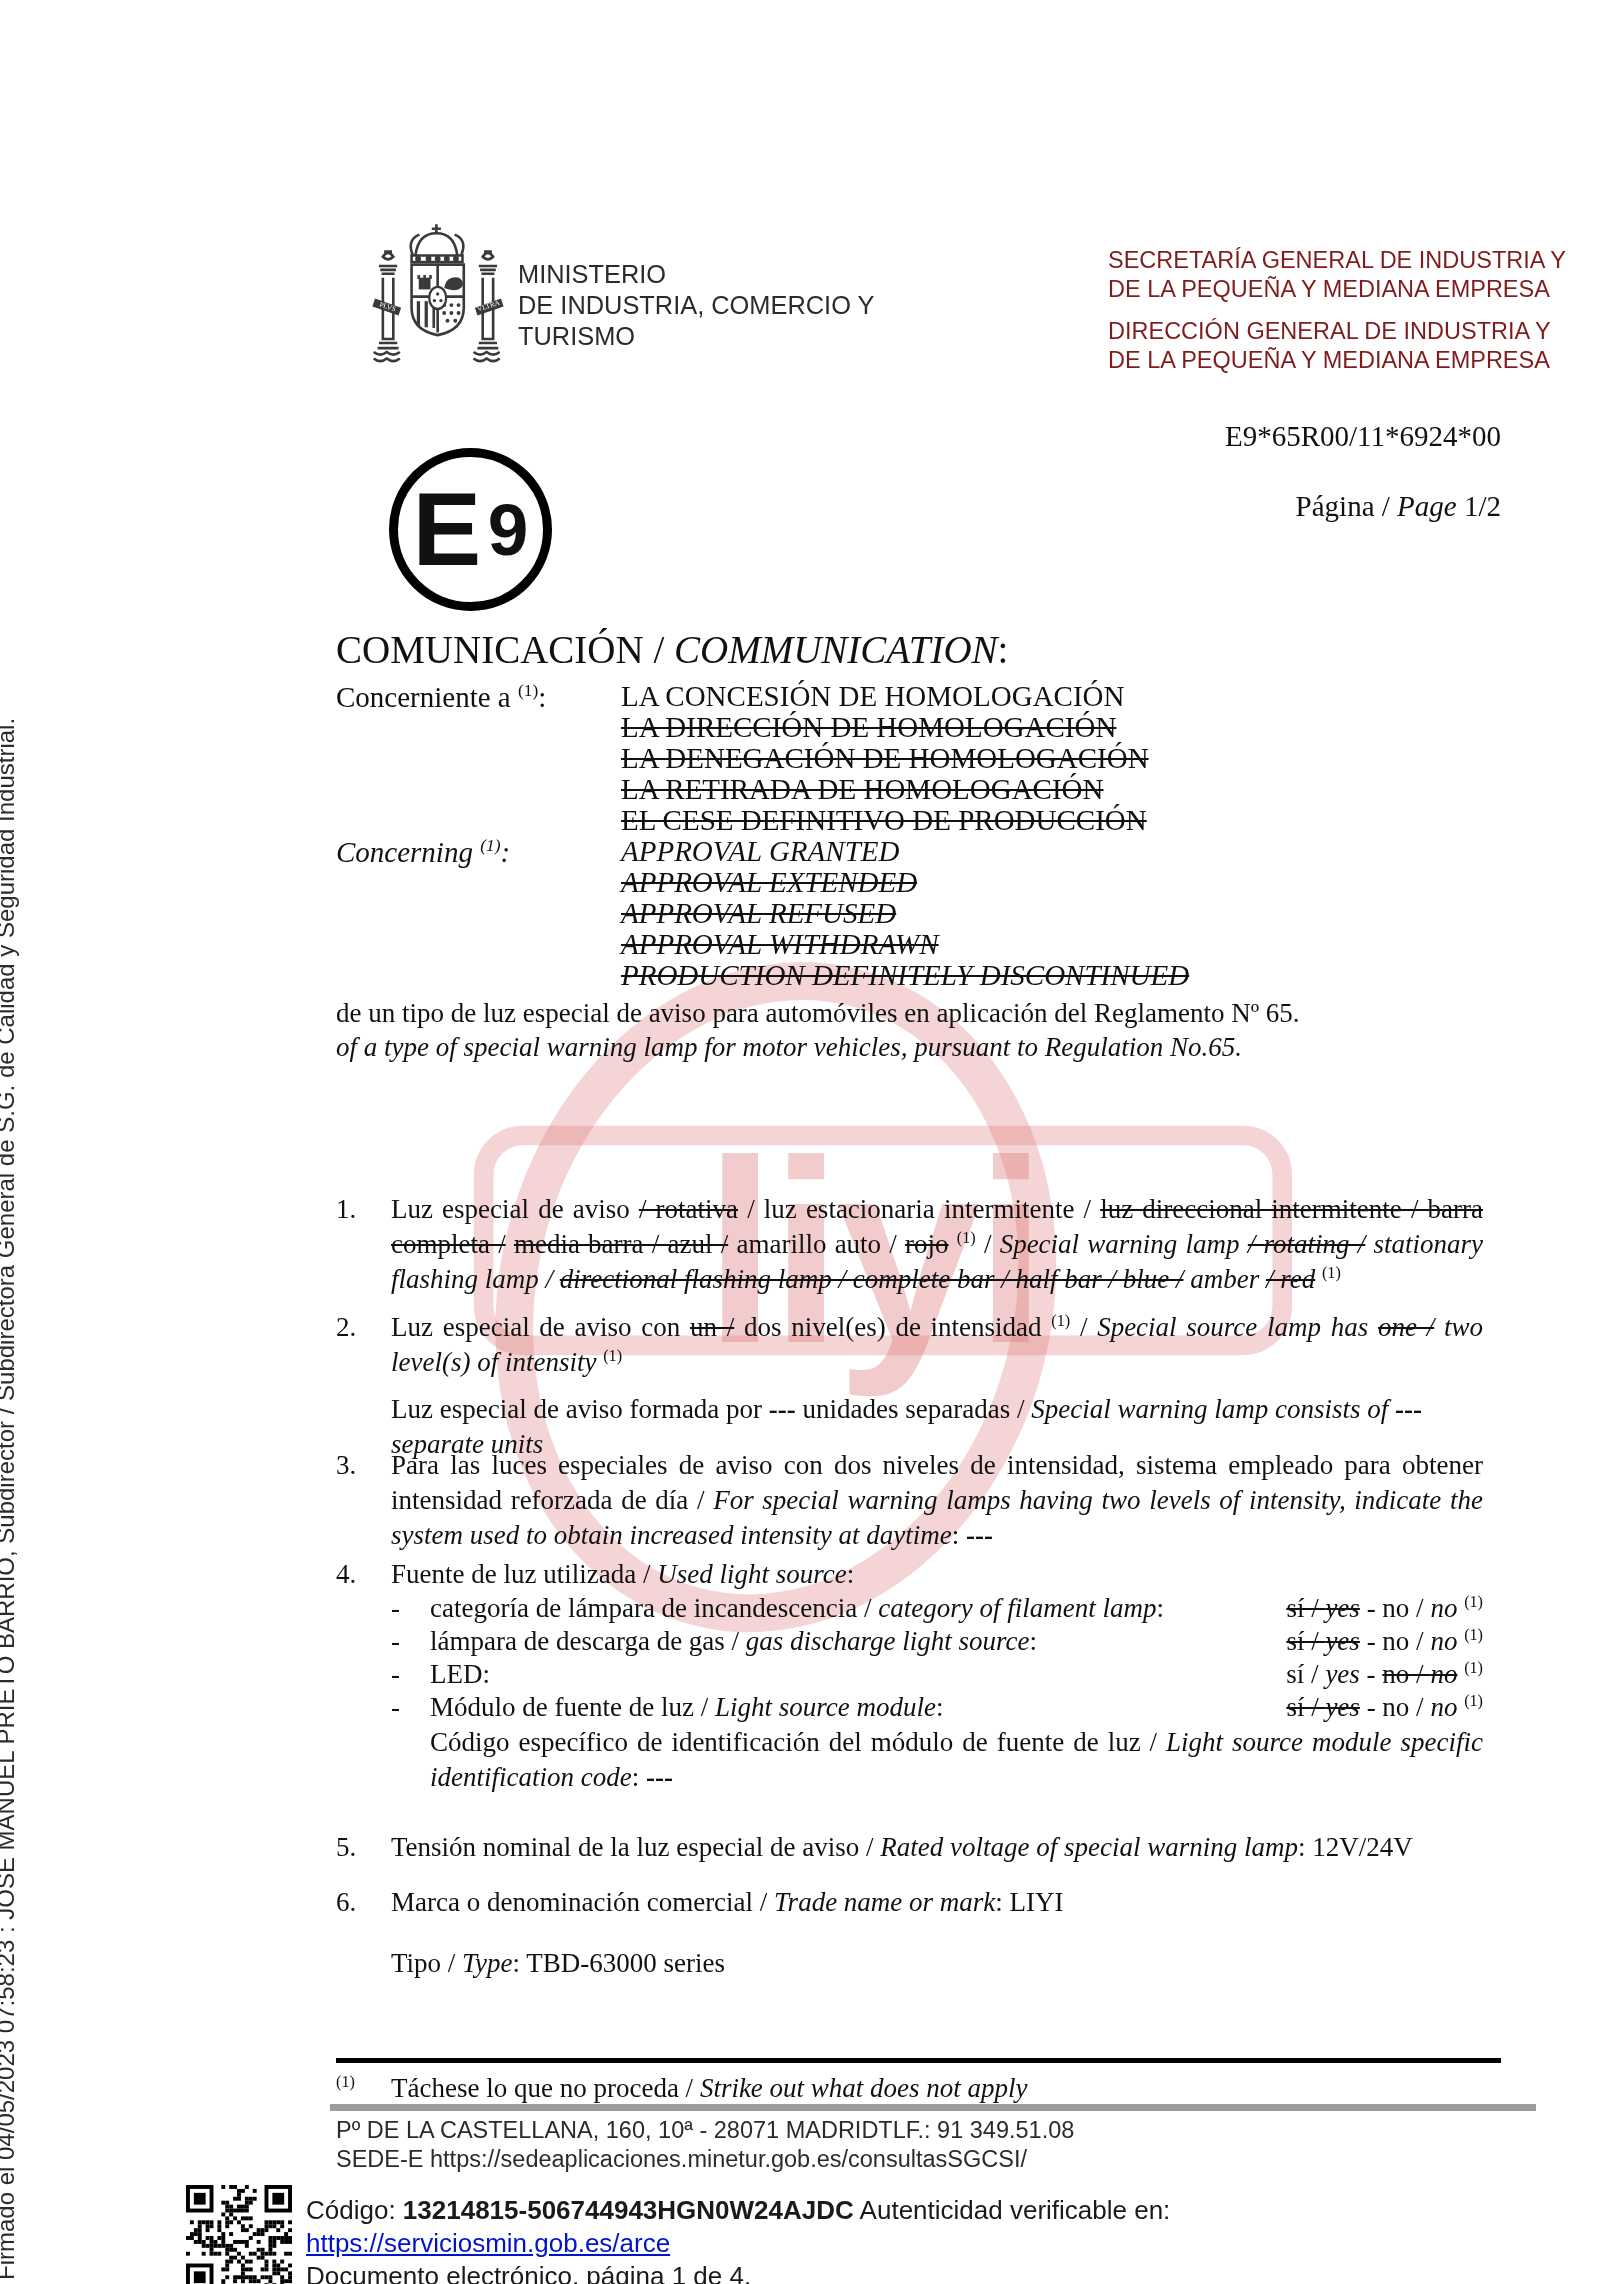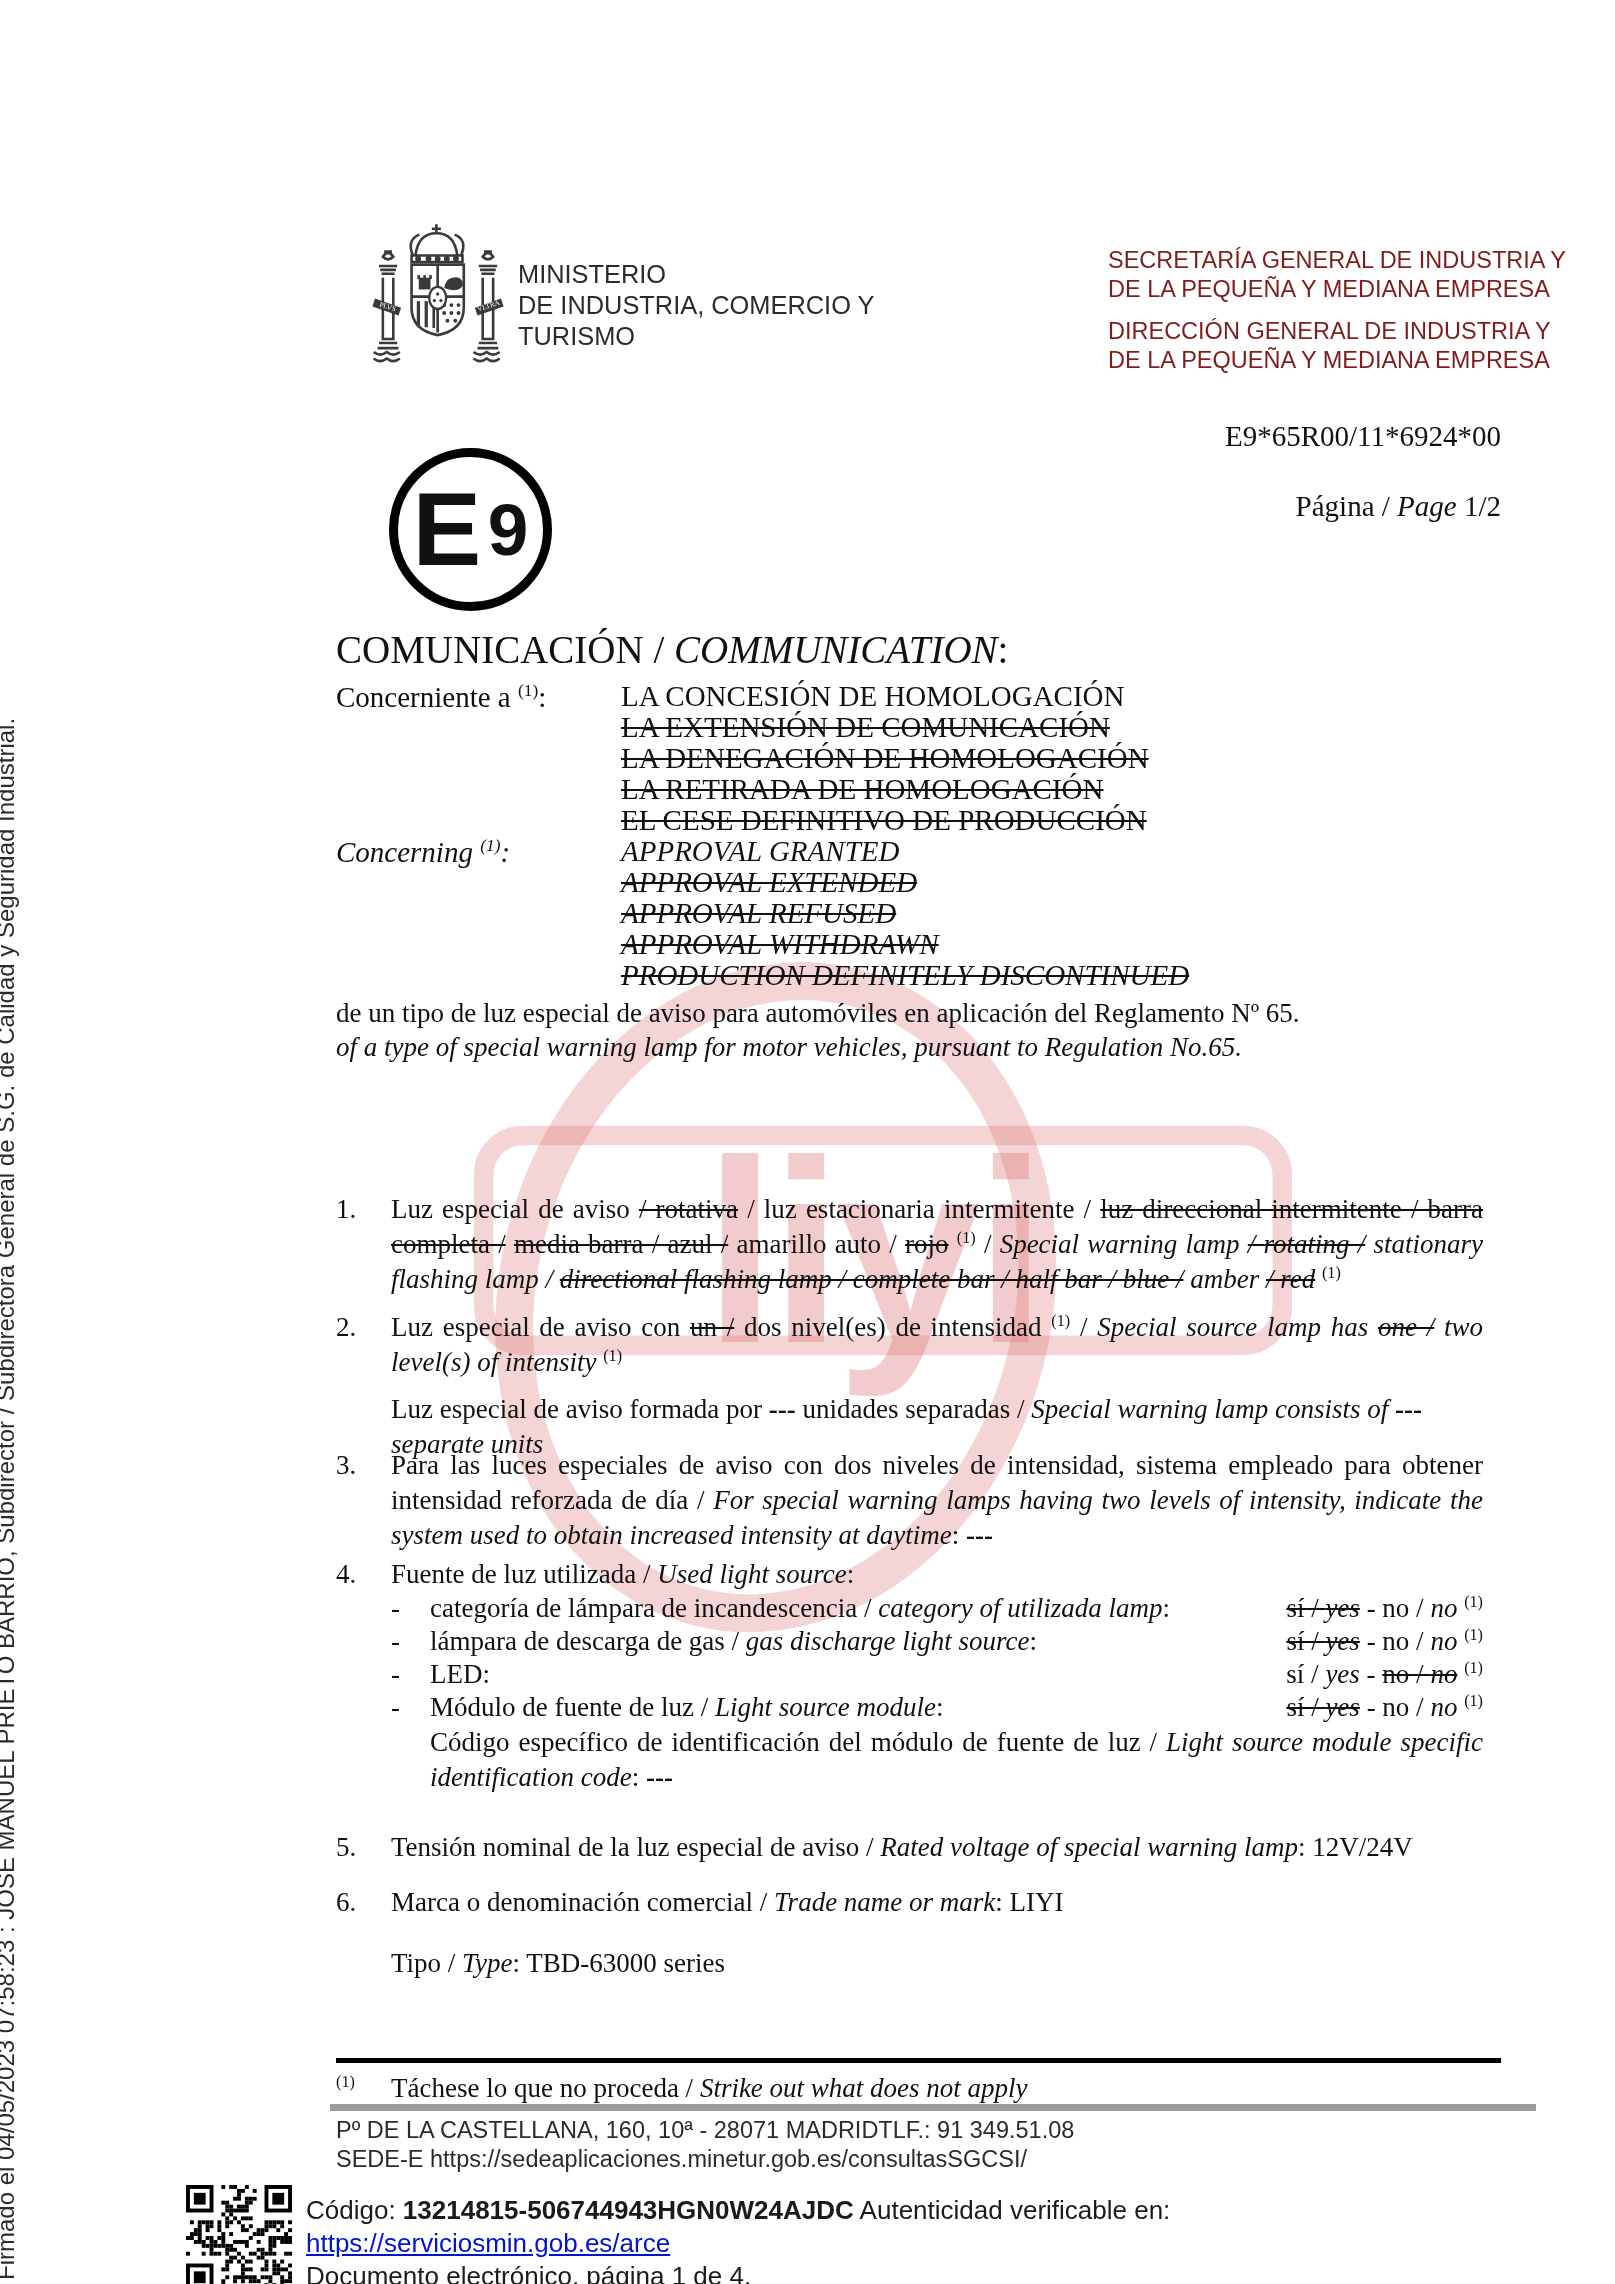--- a/index.html
+++ b/index.html
@@ -176,21 +176,21 @@
     <span class="n9">9</span>
   </div>
 
   <div class="abs comm-title"><span>COMUNICACIÓN / </span><span class="it">COMMUNICATION</span><span>:</span></div>
 
   <div class="abs conc">
     <div class="conc-row">
       <div class="conc-label"><span>Concerniente a </span><span class="sup">(1)</span><span>:</span></div>
       <div class="conc-items">
         <div><span>LA CONCESIÓN DE HOMOLOGACIÓN</span></div>
-        <div><span class="st">LA EXTENSIÓN DE COMUNICACIÓN</span></div>
+        <div><span class="st">LA DIRECCIÓN DE HOMOLOGACIÓN</span></div>
         <div><span class="st">LA DENEGACIÓN DE HOMOLOGACIÓN</span></div>
         <div><span class="st">LA RETIRADA DE HOMOLOGACIÓN</span></div>
         <div><span class="st">EL CESE DEFINITIVO DE PRODUCCIÓN</span></div>
       </div>
     </div>
     <div class="conc-row">
       <div class="conc-label it"><span class="it">Concerning </span><span class="sup">(1)</span><span>:</span></div>
       <div class="conc-items">
         <div><span class="it">APPROVAL GRANTED</span></div>
         <div><span class="it st">APPROVAL EXTENDED</span></div>
@@ -221,21 +221,21 @@
   <div class="abs item i3">
     <span class="num">3.</span>
     <span><span>Para las luces especiales de aviso con dos niveles de intensidad, sistema empleado para obtener intensidad reforzada de día / </span><span class="it">For special warning lamps having two levels of intensity, indicate the system used to obtain increased intensity at daytime</span><span>: </span><span class="bd">---</span></span>
   </div>
 
   <div class="abs item i4">
     <span class="num">4.</span>
     <div><span>Fuente de luz utilizada / </span><span class="it">Used light source</span><span>:</span></div>
     <div class="subrow">
       <span class="dash">-</span>
-      <span><span>categoría de lámpara de incandescencia / </span><span class="it">category of utilizada lamp</span><span>:</span></span>
+      <span><span>categoría de lámpara de incandescencia / </span><span class="it">category of filament lamp</span><span>:</span></span>
       <span class="sr-value"><span class="st">sí / </span><span class="it st">yes</span><span> - no / </span><span class="it">no</span><span> </span><span class="sup">(1)</span></span>
     </div>
     <div class="subrow">
       <span class="dash">-</span>
       <span><span>lámpara de descarga de gas / </span><span class="it">gas discharge light source</span><span>:</span></span>
       <span class="sr-value"><span class="st">sí / </span><span class="it st">yes</span><span> - no / </span><span class="it">no</span><span> </span><span class="sup">(1)</span></span>
     </div>
     <div class="subrow">
       <span class="dash">-</span>
       <span><span>LED:</span></span>

